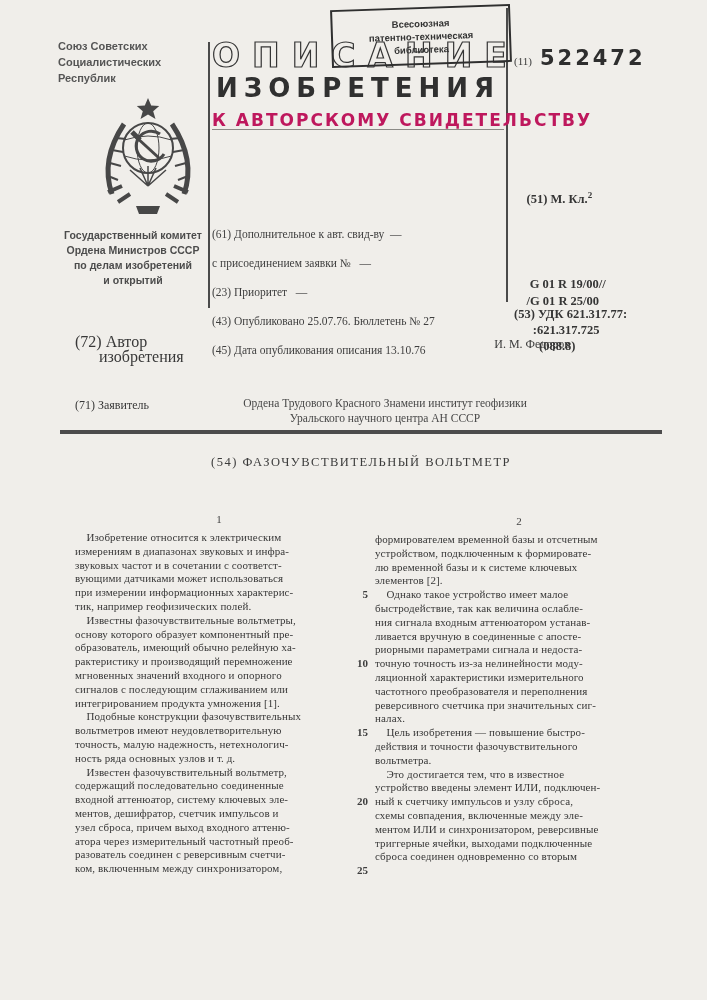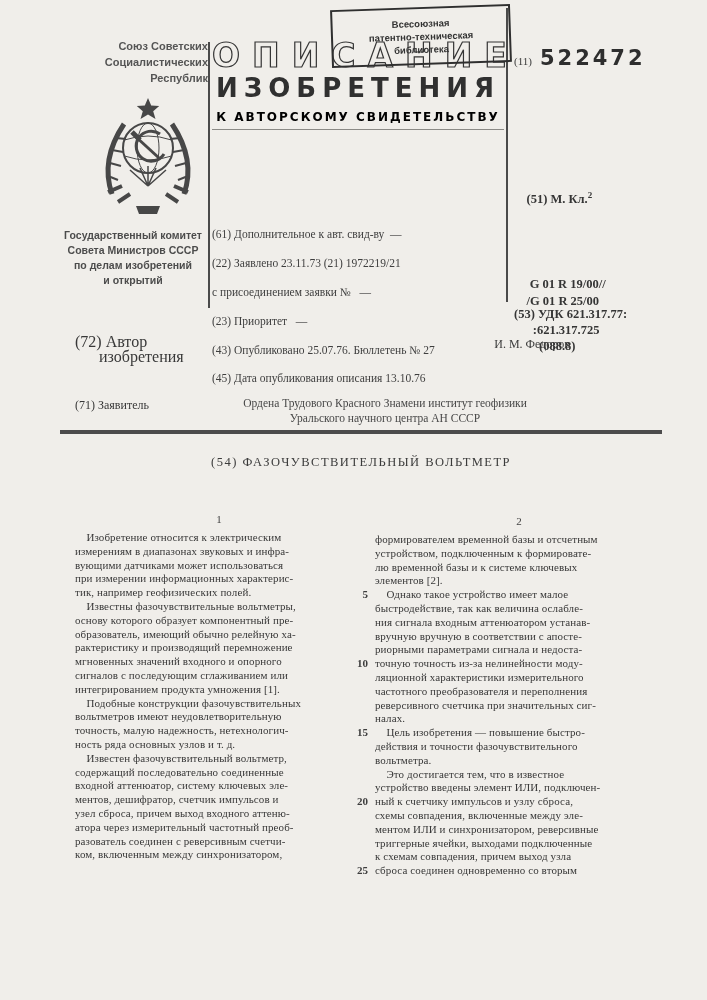--- a/index.html
+++ b/index.html
@@ -4,21 +4,21 @@
 <style>
   html,body{margin:0;padding:0;}
   .page{
     position:relative; width:707px; height:1000px;
     background:#f0eeea; overflow:hidden;
     font-family:"Liberation Serif", serif; color:#3a3a3a;
   }
   
   .country{
     position:absolute; left:58px; top:38px; width:150px;
-    text-align:right; font-family:"Liberation Sans",sans-serif;
+    text-align:left; font-family:"Liberation Sans",sans-serif;
     font-weight:700; font-size:11px; line-height:16px; color:#555;
   }
   .emblem{ position:absolute; left:88px; top:94px; width:120px; height:130px; }
   .committee{
     position:absolute; left:58px; top:228px; width:150px;
     text-align:center; font-family:"Liberation Sans",sans-serif;
     font-weight:700; font-size:10.5px; line-height:15px; color:#4c4c4c;
   }
   
   .vrule1{ position:absolute; left:208px; top:42px; width:2px; height:266px; background:#4a4a4a; }
@@ -33,22 +33,22 @@
   @supports (-webkit-text-stroke: 1px #000){
     .title-outline{ -webkit-text-stroke:1.2px #353535; color:transparent; }
   }
   .title-solid{
     position:absolute; left:212px; top:73px; width:292px; text-align:center;
     font-family:"DejaVu Sans",sans-serif; font-weight:700; font-size:26px;
     letter-spacing:6px; color:#303030; white-space:nowrap;
   }
   .subtitle{
     position:absolute; left:212px; top:110px; width:292px; text-align:center;
-    font-family:"DejaVu Sans",sans-serif; font-weight:700; font-size:12px;
-    letter-spacing:2px; color:#000000; white-space:nowrap;
+    font-family:"DejaVu Sans",sans-serif; font-weight:700; font-size:17px;
+    letter-spacing:2px; color:#be185d; white-space:nowrap;
   }
   .subtitle-rule{ position:absolute; left:212px; top:129px; width:292px; height:1px; background:#8b8a86; }
   .fields{
     position:absolute; left:212px; top:134px; width:296px;
     font-size:11.5px; line-height:28.8px; color:#3e3e3e; white-space:pre;
   }
   
   .stamp{
     position:absolute; left:331px; top:7px; width:176px; height:54px;
     border:2.5px solid #2f2f2f; transform:rotate(-2deg);
@@ -134,36 +134,36 @@
         <path d="M20 98 l14 -6 M100 98 l-14 -6 M30 108 l12 -8 M90 108 l-12 -8" stroke-width="4"></path>
 
         <path d="M48 112 h24 l-3 8 h-18 z" fill="#474747" stroke="none"></path>
       </g>
     </svg>
   </div>
 
   <div class="committee">
 
   <div>Государственный комитет</div>
-      <div>Совета Министров СССР</div>
+      <div>Ордена Министров СССР</div>
       <div>по делам изобретений</div>
       <div>и открытий</div>
     </div>
 
   <div class="vrule1"></div>
   <div class="vrule2"></div>
 
   <div class="title-outline">ОПИСАНИЕ</div>
   <div class="title-solid">ИЗОБРЕТЕНИЯ</div>
   <div class="subtitle">К АВТОРСКОМУ СВИДЕТЕЛЬСТВУ</div>
   <div class="subtitle-rule"></div>
 
   <div class="fields">
     
-  <div>(61) Дополнительное к авт. свид-ву  —</div><div>(22) Заявлено 23.11.73 (21) 1972219/21</div><div>с присоединением заявки №   —</div><div>(23) Приоритет   —</div><div>(43) Опубликовано 25.07.76. Бюллетень № 27</div><div>(45) Дата опубликования описания 13.10.76</div></div>
+  <div>(61) Дополнительное к авт. свид-ву  —</div><div>с присоединением заявки №   —</div><div>(23) Приоритет   —</div><div>(43) Опубликовано 25.07.76. Бюллетень № 27</div><div>(45) Дата опубликования описания 13.10.76</div></div>
 
   <div class="stamp">
 
   <div>Всесоюзная</div>
       <div>патентно-техническая</div>
       <div>библиотека</div>
     </div>
 
   <div class="docnum">
     <span class="code">(11)</span><span class="num">522472</span>
@@ -195,20 +195,21 @@
 
   <div class="inv-title">(54) ФАЗОЧУВСТВИТЕЛЬНЫЙ  ВОЛЬТМЕТР</div>
 
   <div class="colnum1">1</div>
   <div class="colnum2">2</div>
 
   <div class="col1">
 
   <div class="bline">    Изобретение относится к электрическим</div>
       <div class="bline">измерениям в диапазонах звуковых и инфра-</div>
+      <div class="bline">звуковых частот и в сочетании с соответст-</div>
       <div class="bline">вующими датчиками может использоваться</div>
       <div class="bline">при измерении информационных характерис-</div>
       <div class="bline">тик, например геофизических полей.</div>
       <div class="bline">    Известны фазочувствительные вольтметры,</div>
       <div class="bline">основу которого образует компонентный пре-</div>
       <div class="bline">образователь, имеющий обычно релейную ха-</div>
       <div class="bline">рактеристику и производящий перемножение</div>
       <div class="bline">мгновенных значений входного и опорного</div>
       <div class="bline">сигналов с последующим сглаживанием или</div>
       <div class="bline">интегрированием продукта умножения [1].</div>
@@ -228,37 +229,36 @@
 
   <div class="col2">
 
   <div class="bline">формирователем временной базы и отсчетным</div>
       <div class="bline">устройством, подключенным к формировате-</div>
       <div class="bline">лю временной базы и к системе ключевых</div>
       <div class="bline">элементов [2].</div>
       <div class="bline">    Однако такое устройство имеет малое</div>
       <div class="bline">быстродействие, так как величина ослабле-</div>
       <div class="bline">ния сигнала входным аттенюатором устанав-</div>
-      <div class="bline">вручную вручную в соответствии с апосте-</div>
+      <div class="bline">ливается вручную в соединенные с апосте-</div>
       <div class="bline">риорными параметрами сигнала и недоста-</div>
       <div class="bline">точную точность из-за нелинейности моду-</div>
       <div class="bline">ляционной характеристики измерительного</div>
       <div class="bline">частотного преобразователя и переполнения</div>
       <div class="bline">реверсивного счетчика при значительных сиг-</div>
       <div class="bline">налах.</div>
       <div class="bline">    Цель изобретения — повышение быстро-</div>
       <div class="bline">действия и точности фазочувствительного</div>
       <div class="bline">вольтметра.</div>
       <div class="bline">    Это достигается тем, что в известное</div>
       <div class="bline">устройство введены элемент ИЛИ, подключен-</div>
       <div class="bline">ный к счетчику импульсов и узлу сброса,</div>
       <div class="bline">схемы совпадения, включенные между эле-</div>
       <div class="bline">ментом ИЛИ и синхронизатором, реверсивные</div>
       <div class="bline">триггерные ячейки, выходами подключенные</div>
-      <div class="bline">к схемам совпадения, причем выход узла</div>
       <div class="bline">сброса соединен одновременно со вторым</div>
     </div>
 
   <div class="gutter">
 
   <div class="gnum">5</div>
       <div class="gnum">10</div>
       <div class="gnum">15</div>
       <div class="gnum">20</div>
       <div class="gnum">25</div>

